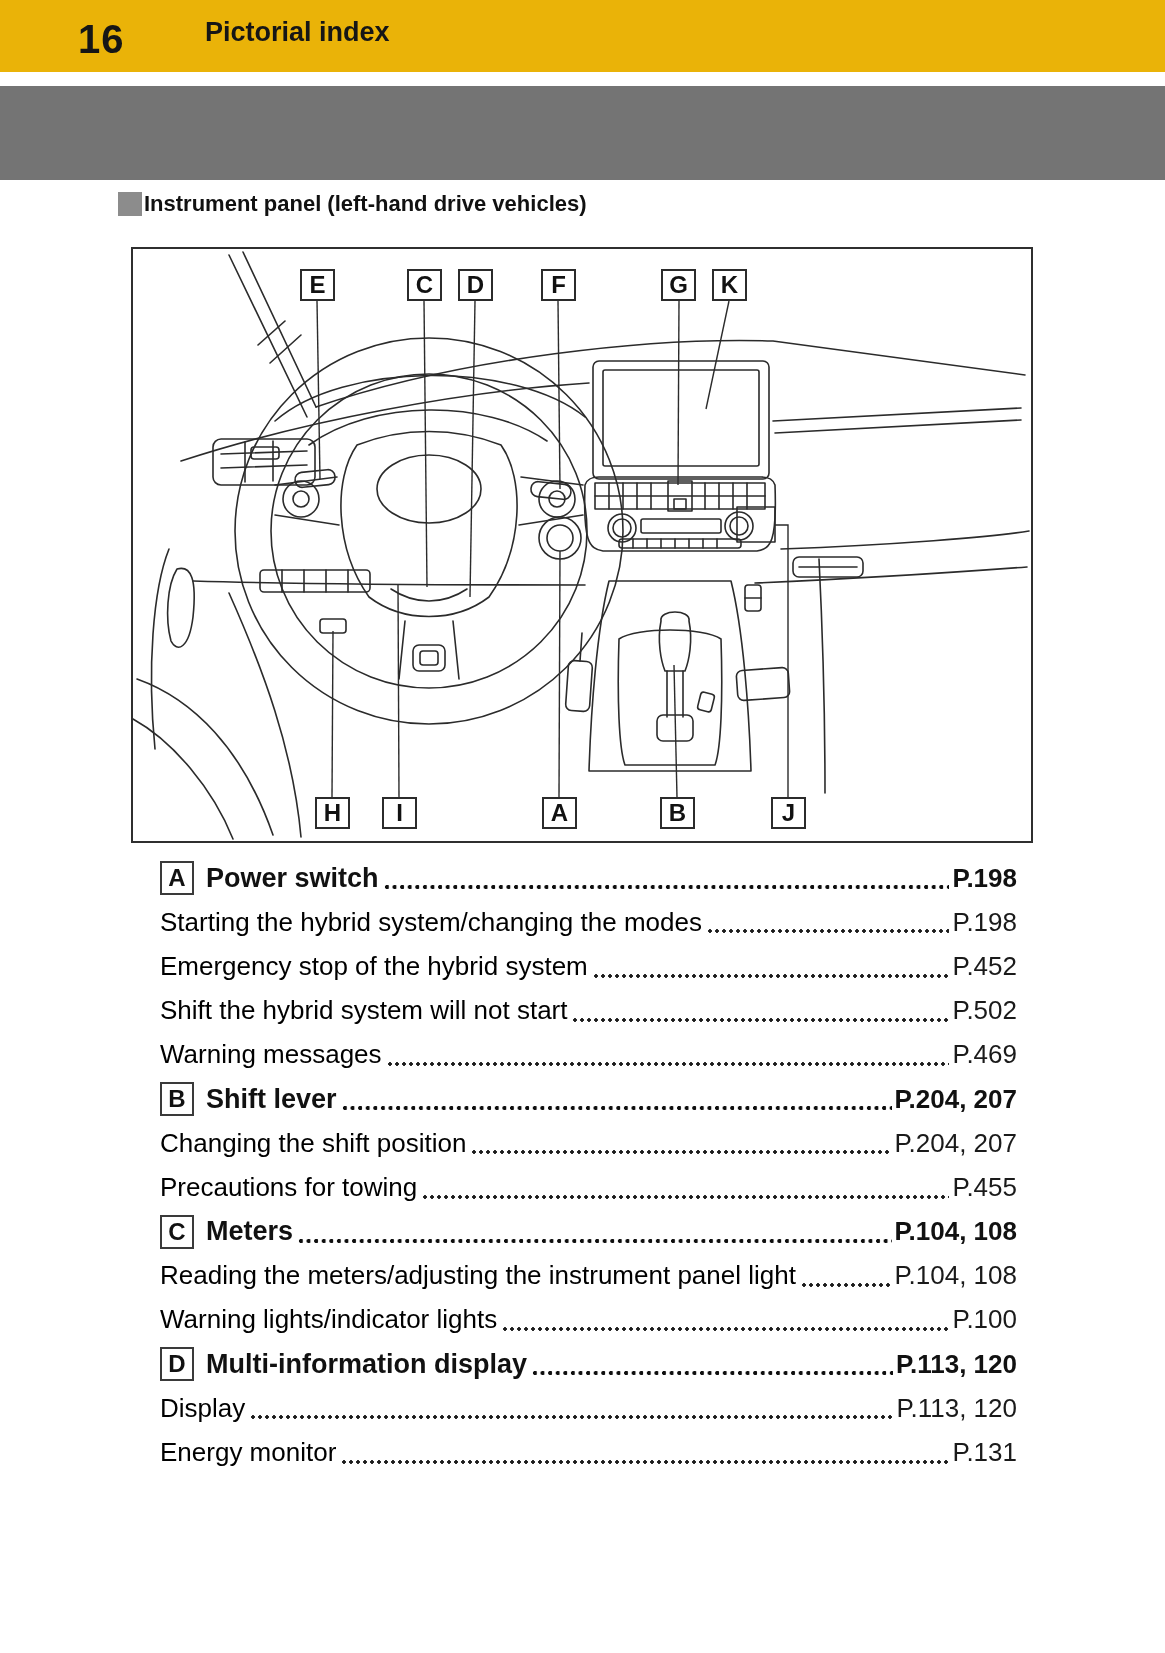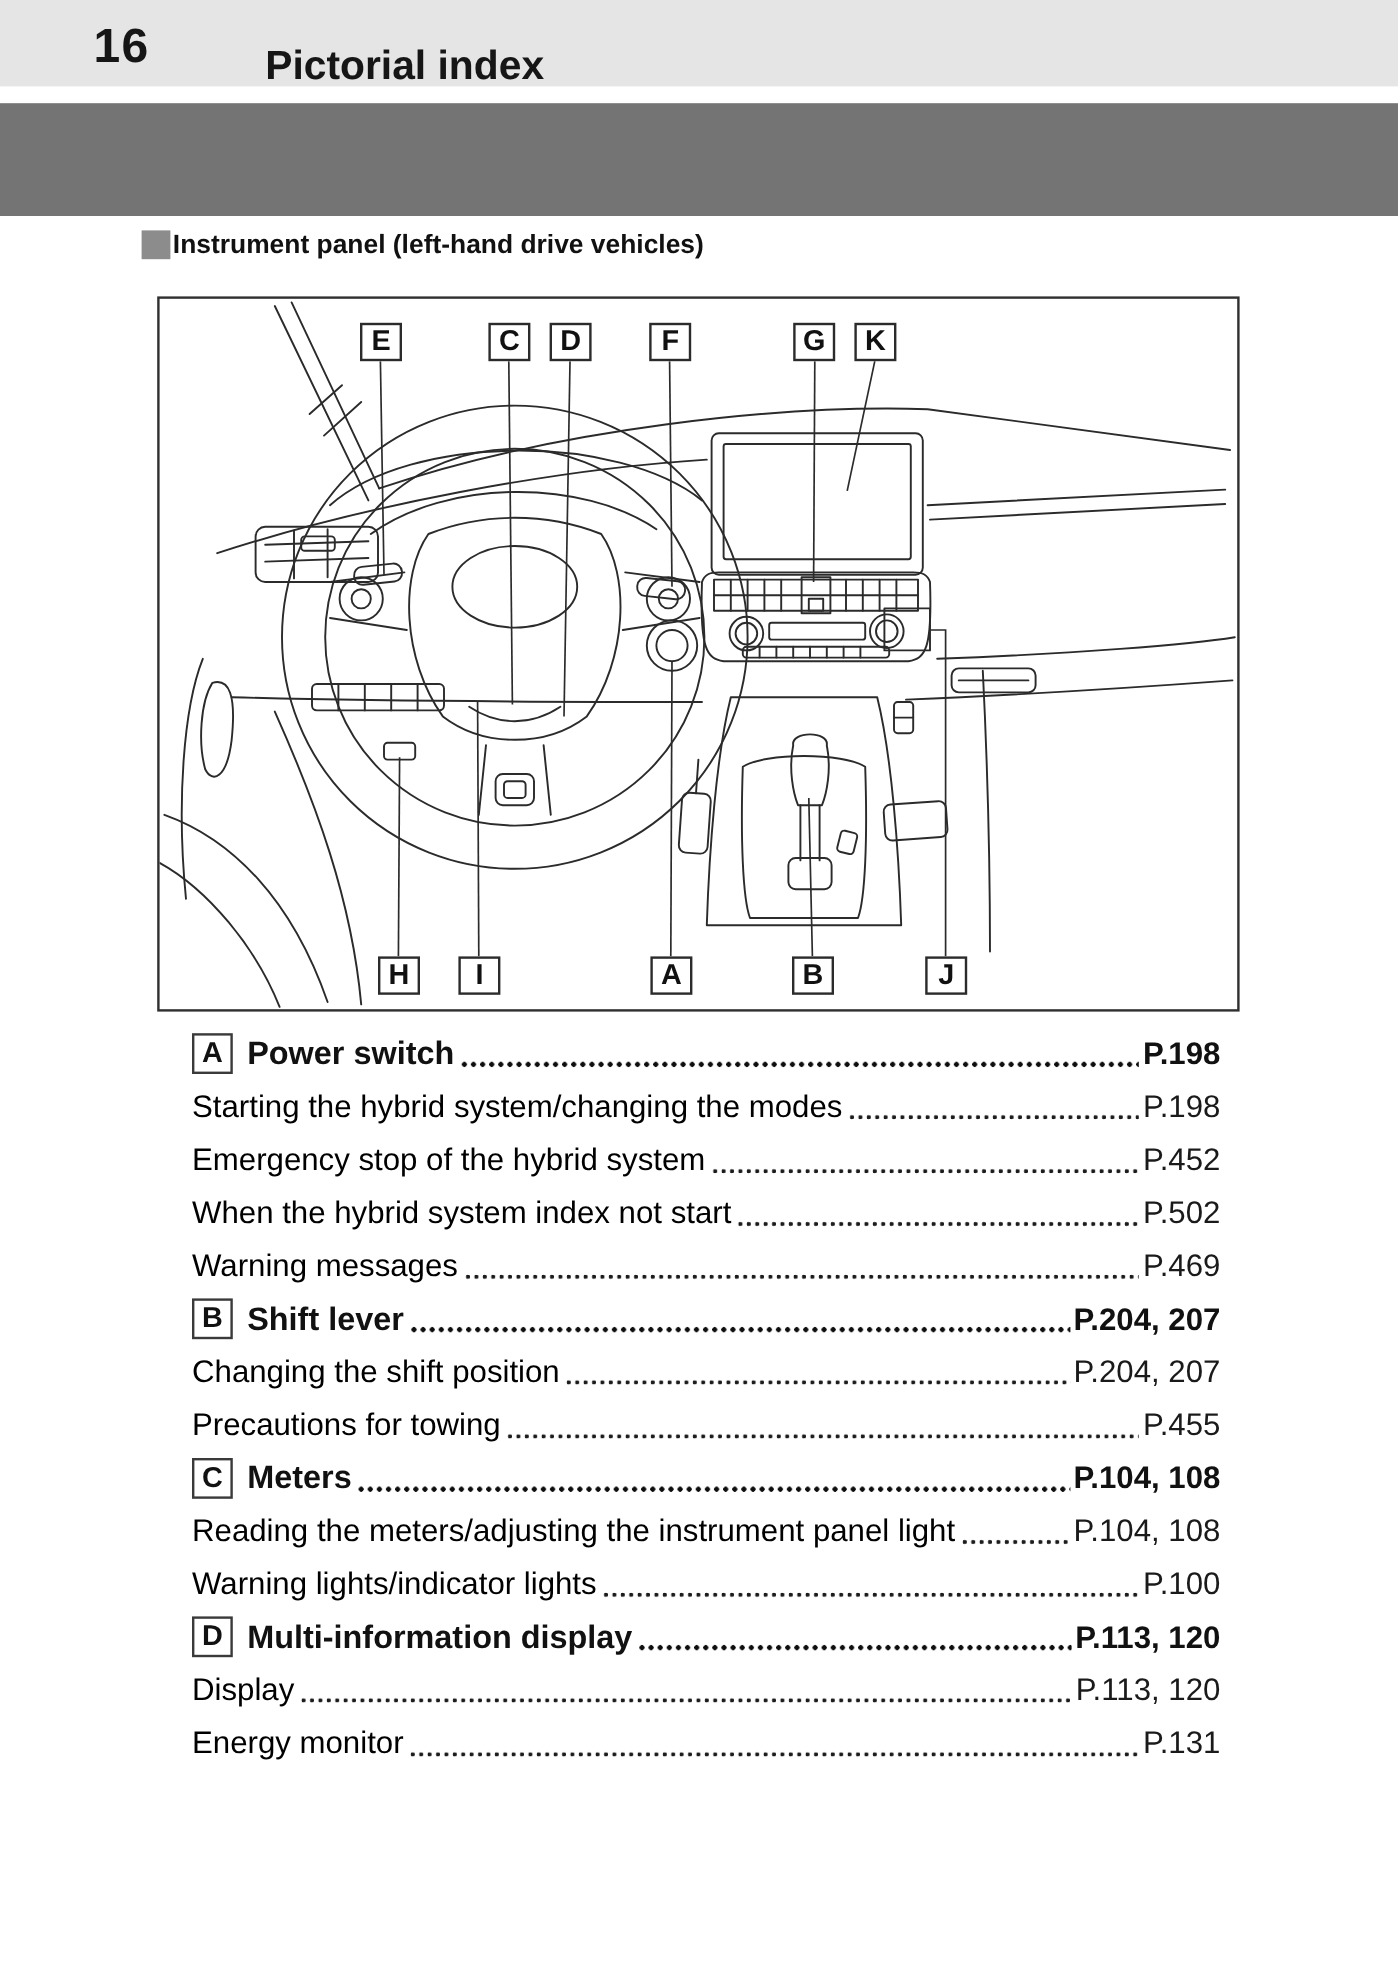--- a/index.html
+++ b/index.html
@@ -2,23 +2,23 @@
 <html><head>
 <meta charset="utf-8">
 <style>
   * { margin:0; padding:0; box-sizing:border-box; }
   html,body { width:1165px; }
   body {
     width:1165px; height:1653px; position:relative; background:#ffffff;
     font-family:"Liberation Sans", sans-serif; color:#1a1a1a; overflow:hidden;
   }
   
-  .header-bar { position:absolute; left:0; top:0; width:1165px; height:72px; background:#e5e5e5; }
+  .header-bar { position:absolute; left:0; top:0; width:1165px; height:72px; background:#eab308; }
   .page-num { position:absolute; left:78px; top:19px; font-size:40px; line-height:40px; font-weight:bold; color:#161616; letter-spacing:1px; }
-  .header-title { position:absolute; left:205px; top:41px; font-size:34px; line-height:28px; font-weight:bold; color:#161616;margin-left:16px; }
+  .header-title { position:absolute; left:205px; top:18px; font-size:27px; line-height:28px; font-weight:bold; color:#161616; }
   .title-band { position:absolute; left:0; top:86px; width:1165px; height:94px; background:#747474; }
   
   .section-heading { position:absolute; left:118px; top:188px; height:32px; display:flex; align-items:center; }
   .heading-square { width:24px; height:24px; background:#8c8c8c; margin-right:2px; flex:none; }
   .heading-text { font-size:22px; line-height:30px; font-weight:bold; color:#111; white-space:nowrap; }
   
   .figure { position:absolute; left:131px; top:247px; width:902px; height:596px; border:2px solid #2f2f2f; background:#fff; }
   .figure svg { position:absolute; left:0; top:0; }
   .callout {
     position:absolute; width:35px; height:32px; background:#fff; border:2px solid #2b2b2b;
@@ -193,21 +193,21 @@
       <div class="idx-label">Starting the hybrid system/changing the modes</div>
       <div class="dots"></div>
       <div class="idx-pages">P.198</div>
     </div>
     <div class="idx-row">
       <div class="idx-label">Emergency stop of the hybrid system</div>
       <div class="dots"></div>
       <div class="idx-pages">P.452</div>
     </div>
     <div class="idx-row">
-      <div class="idx-label">When the hybrid system index not start</div>
+      <div class="idx-label">Shift the hybrid system will not start</div>
       <div class="dots"></div>
       <div class="idx-pages">P.502</div>
     </div>
     <div class="idx-row">
       <div class="idx-label">Warning messages</div>
       <div class="dots"></div>
       <div class="idx-pages">P.469</div>
     </div>
     <div class="idx-row bold">
       <div class="idx-badge">B</div>

